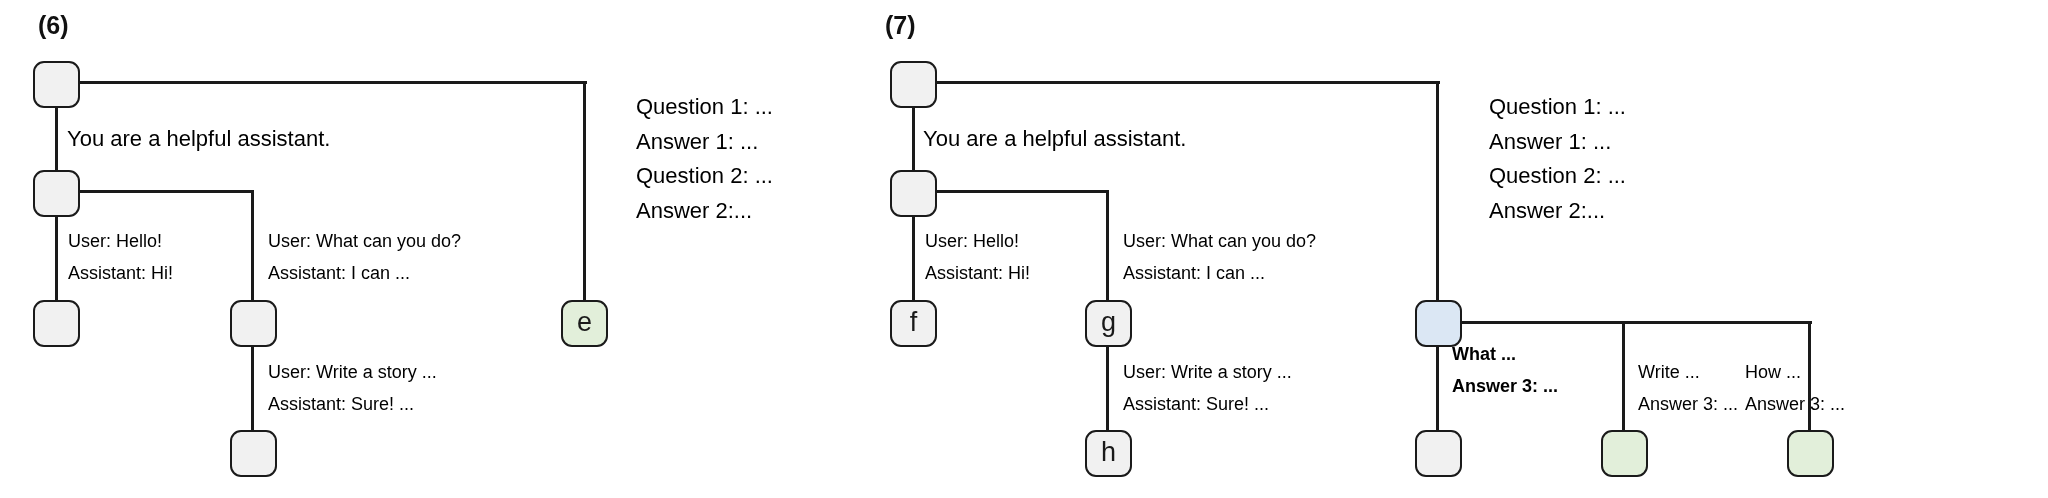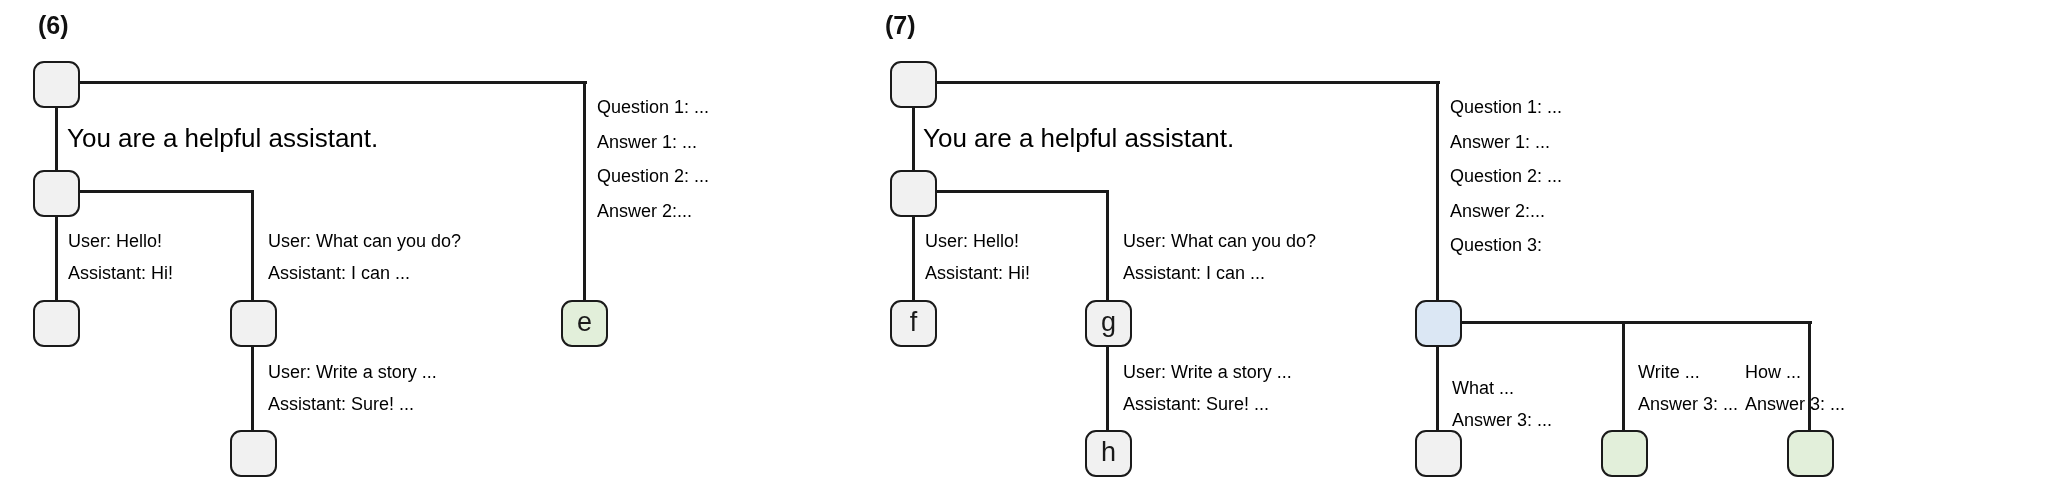--- a/index.html
+++ b/index.html
@@ -34,38 +34,39 @@
     color: #1a1a1a;
     line-height: 1;
     padding-bottom: 2px;
   }
   .node.green { background: #e2efda; }
   .node.blue  { background: #dbe7f4; }
   .hline { position: absolute; height: 3px; background: #1a1a1a; }
   .vline { position: absolute; width: 3px; background: #1a1a1a; }
   .lbl {
     position: absolute;
-    font-size: 26px;
+    font-size: 22px;
     line-height: 27px;
     white-space: nowrap;
     color: #000000;
   }
   .lbl2 {
     position: absolute;
     font-size: 18px;
     line-height: 31.5px;
     white-space: nowrap;
     color: #000000;
   }
   .qa {
     position: absolute;
-    font-size: 18px;
+    font-size: 22px;
     line-height: 34.6px;
     white-space: nowrap;
     color: #000000;
+    margin-left: 39px;
   }
 </style>
 </head>
 <body>
 
 <div id="canvas">
 
   <div class="panel-label" style="left:38px; top:11px;">(6)</div>
 
   <div class="vline" style="left:55px; top:105px; height:70px;"></div>
@@ -138,23 +139,22 @@
   </div>
   <div class="lbl2" style="left:1123px; top:357px;">
     <div>User: Write a story ...</div>
     <div>Assistant: Sure! ...</div>
   </div>
   <div class="qa" style="left:1450px; top:90px;">
     <div>Question 1: ...</div>
     <div>Answer 1: ...</div>
     <div>Question 2: ...</div>
     <div>Answer 2:...</div>
-    <div>Question 3:</div>
   </div>
-  <div class="lbl2" style="left:1452px; top:373px;">
+  <div class="lbl2" style="left:1452px; top:339px;font-weight:bold;">
     <div>What ...</div>
     <div>Answer 3: ...</div>
   </div>
   <div class="lbl2" style="left:1638px; top:357px;">
     <div>Write ...</div>
     <div>Answer 3: ...</div>
   </div>
   <div class="lbl2" style="left:1745px; top:357px;">
     <div>How ...</div>
     <div>Answer 3: ...</div>

